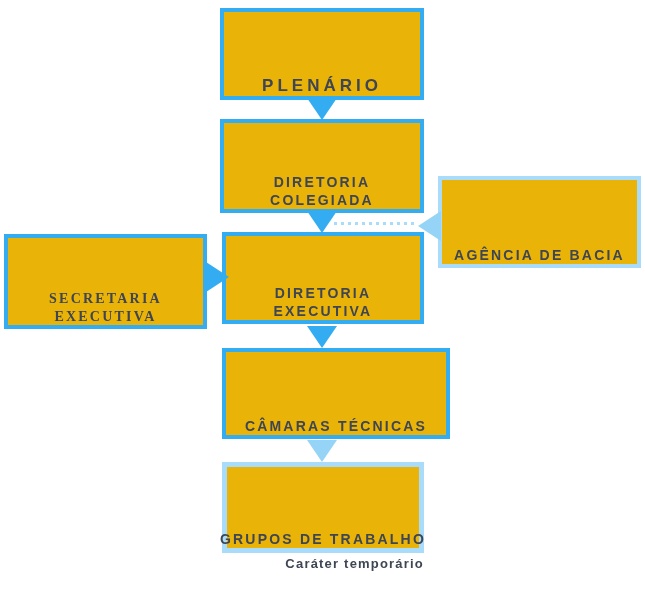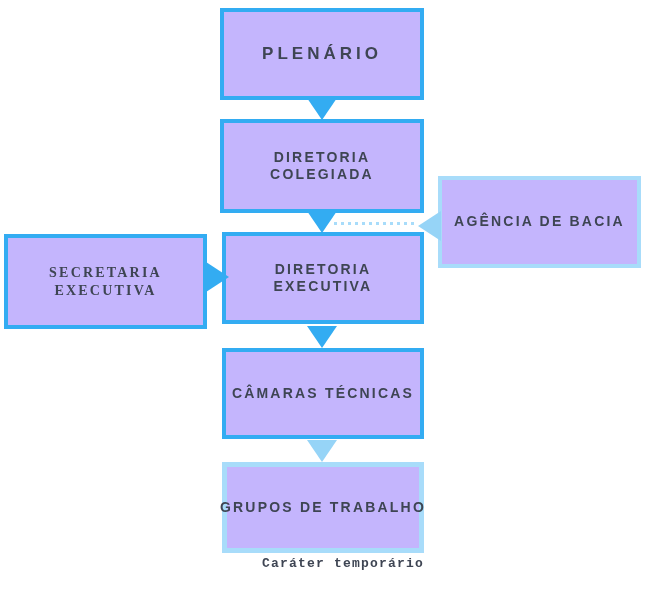--- a/index.html
+++ b/index.html
@@ -13,24 +13,24 @@
   .stage{
     position:relative;
     width:645px;height:592px;
     background:var(--bg);
     font-family:"Liberation Sans","DejaVu Sans",sans-serif;
     overflow:hidden;
   }
   .node{
     position:absolute;
     box-sizing:border-box;
-    background:#c4b5fd;
+    background:#eab308;
     border:4px solid var(--primary);
     display:flex;
-    align-items:center;
+    align-items:flex-end;
     justify-content:center;
   }
   .node.light{border-color:var(--light);}
   .node.thick{border-width:5px;}
   .label{
     white-space:pre;
     text-align:center;
     font-weight:700;
     font-size:14px;
     letter-spacing:2.2px;
@@ -61,21 +61,20 @@
     position:absolute;
     height:3px;
     background:repeating-linear-gradient(to right, var(--light) 0 3px, transparent 3px 7px);
   }
   .caption{
     position:absolute;
     font-weight:700;
     font-size:13px;
     letter-spacing:1.2px;
     color:var(--text);
-    font-family:Liberation Mono, monospace;
   }
 </style>
 </head>
 <body>
 
 <div class="stage">
 
   <div class="node" style="left:220px;top:8px;width:204px;height:92px;">
     <span class="label big">PLENÁRIO</span>
   </div>
@@ -92,21 +91,21 @@
   <div class="node" style="left:4px;top:234px;width:203px;height:95px;font-family:Liberation Serif, serif;">
     <span class="label">SECRETARIA
 EXECUTIVA</span>
   </div>
 
   <div class="node" style="left:222px;top:232px;width:202px;height:92px;">
     <span class="label">DIRETORIA
 EXECUTIVA</span>
   </div>
 
-  <div class="node" style="left:222px;top:348px;width:202px;height:91px;">
+  <div class="node" style="left:222px;top:348px;width:228px;height:91px;">
     <span class="label">CÂMARAS TÉCNICAS</span>
   </div>
 
   <div class="node light thick" style="left:222px;top:462px;width:202px;height:91px;">
     <span class="label">GRUPOS DE TRABALHO</span>
   </div>
 
   <div class="arrow-down" style="left:307px;top:98px;"></div>
 
   <div class="arrow-down" style="left:307px;top:211px;"></div>

